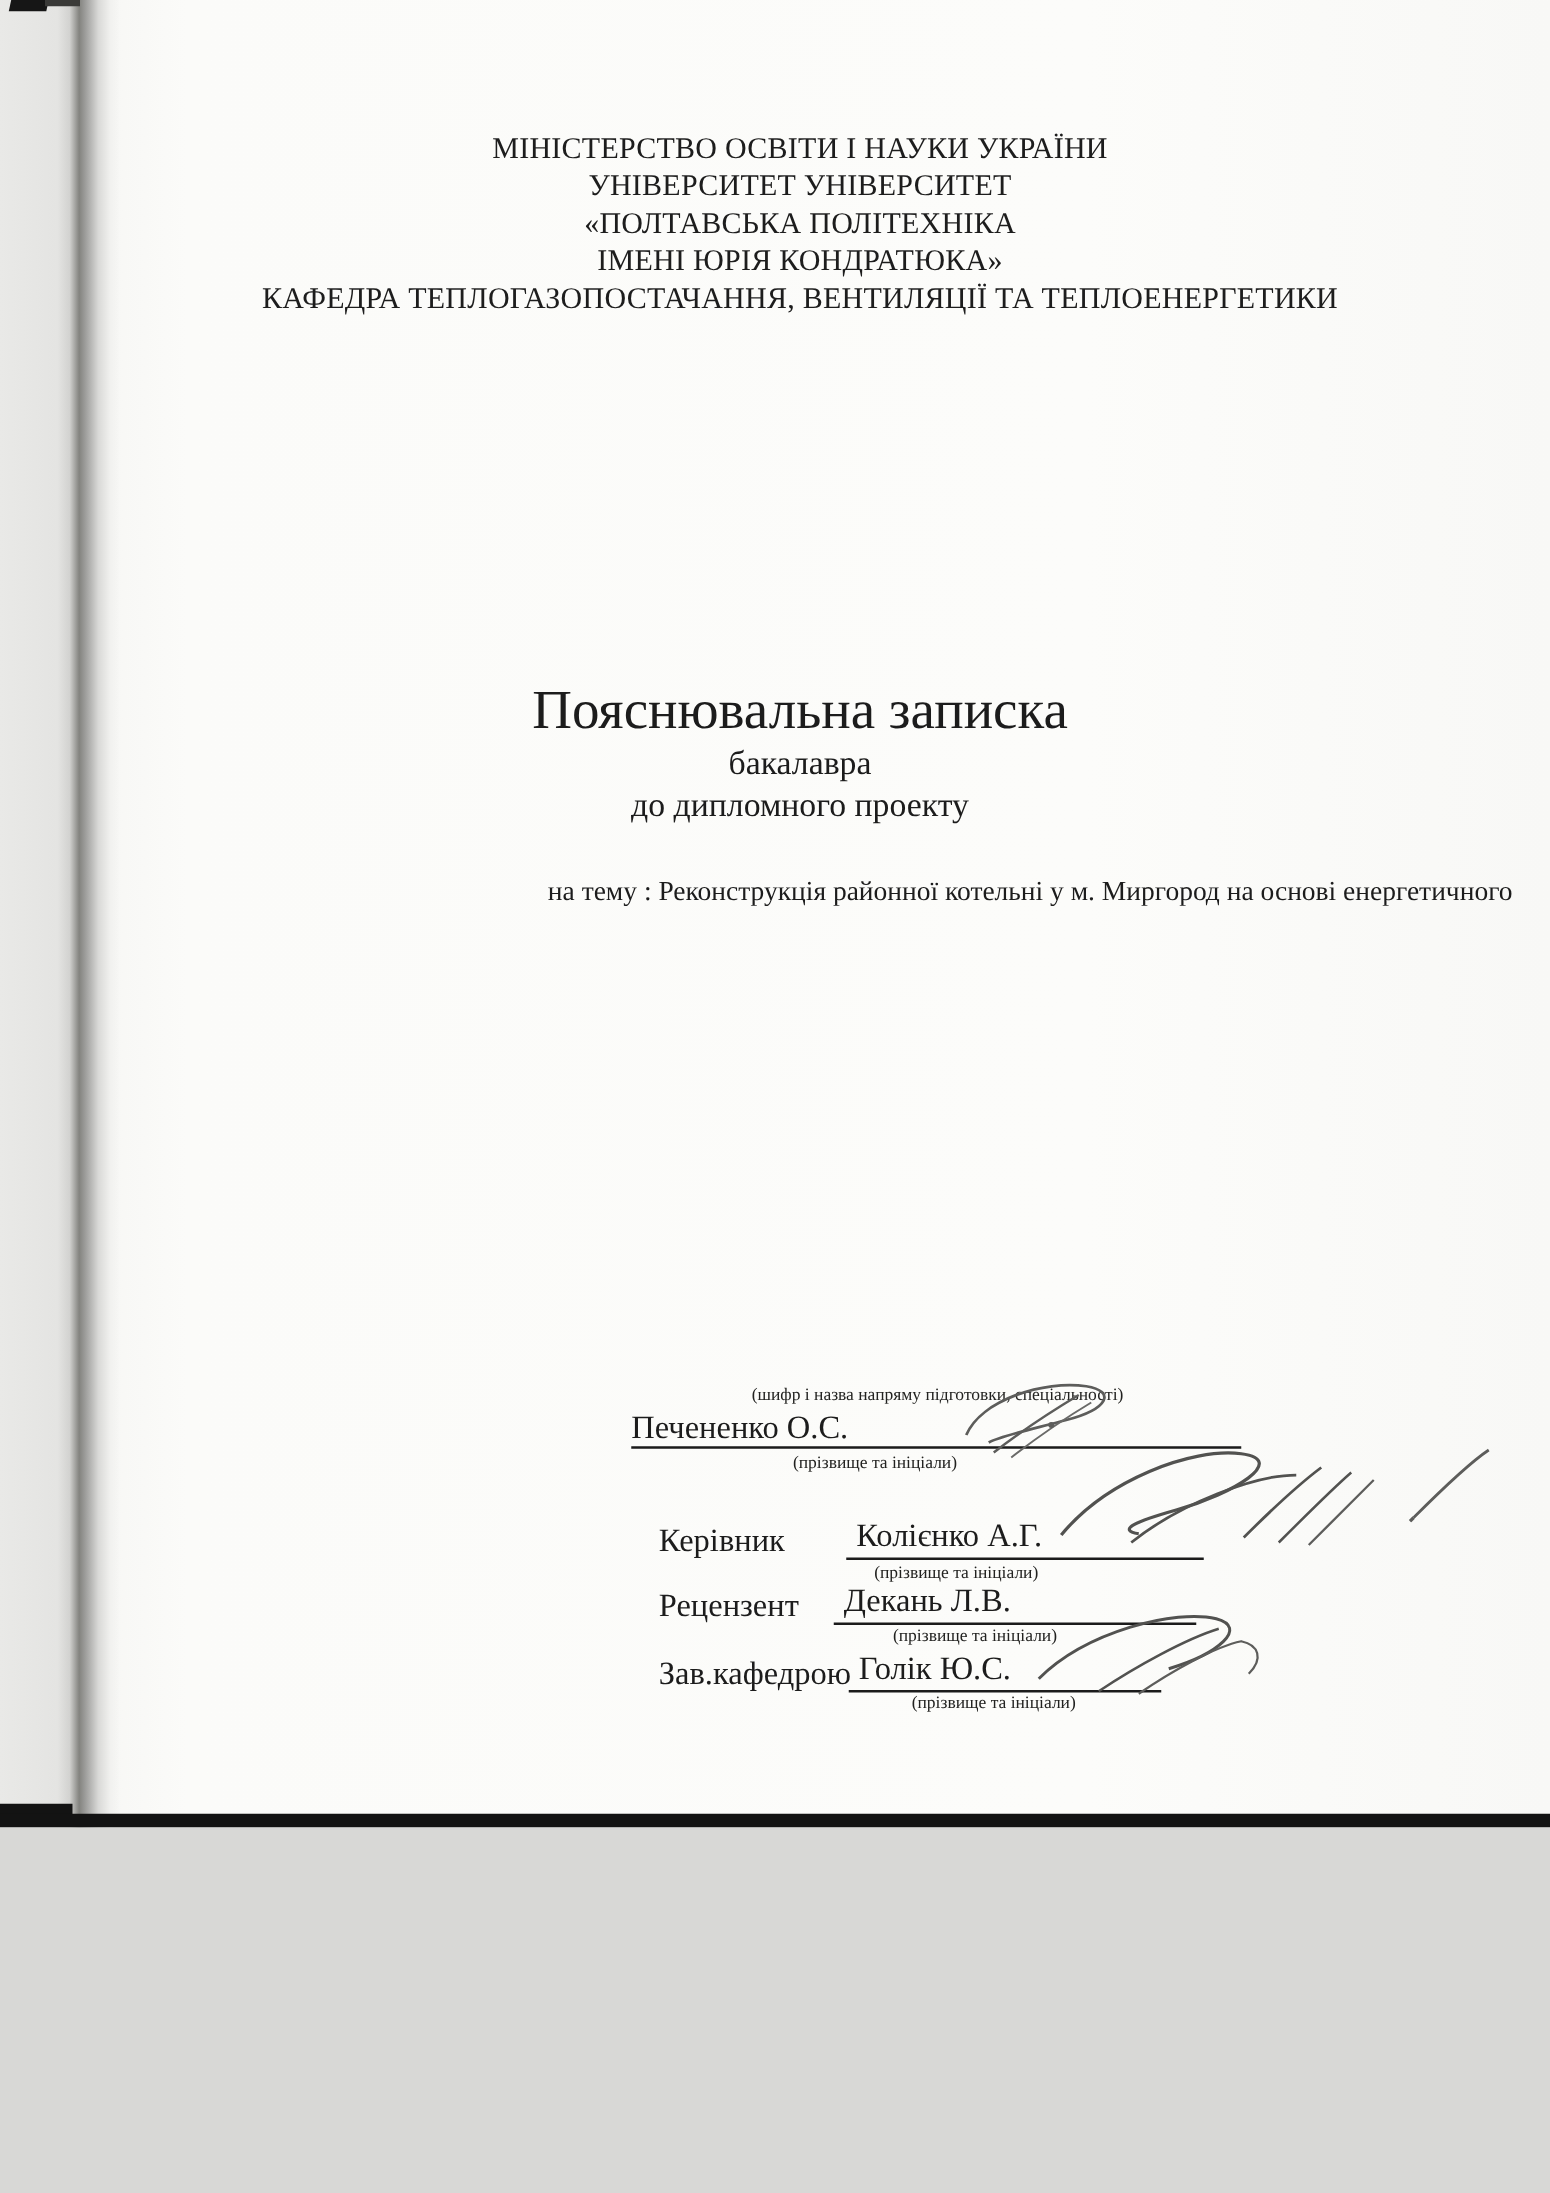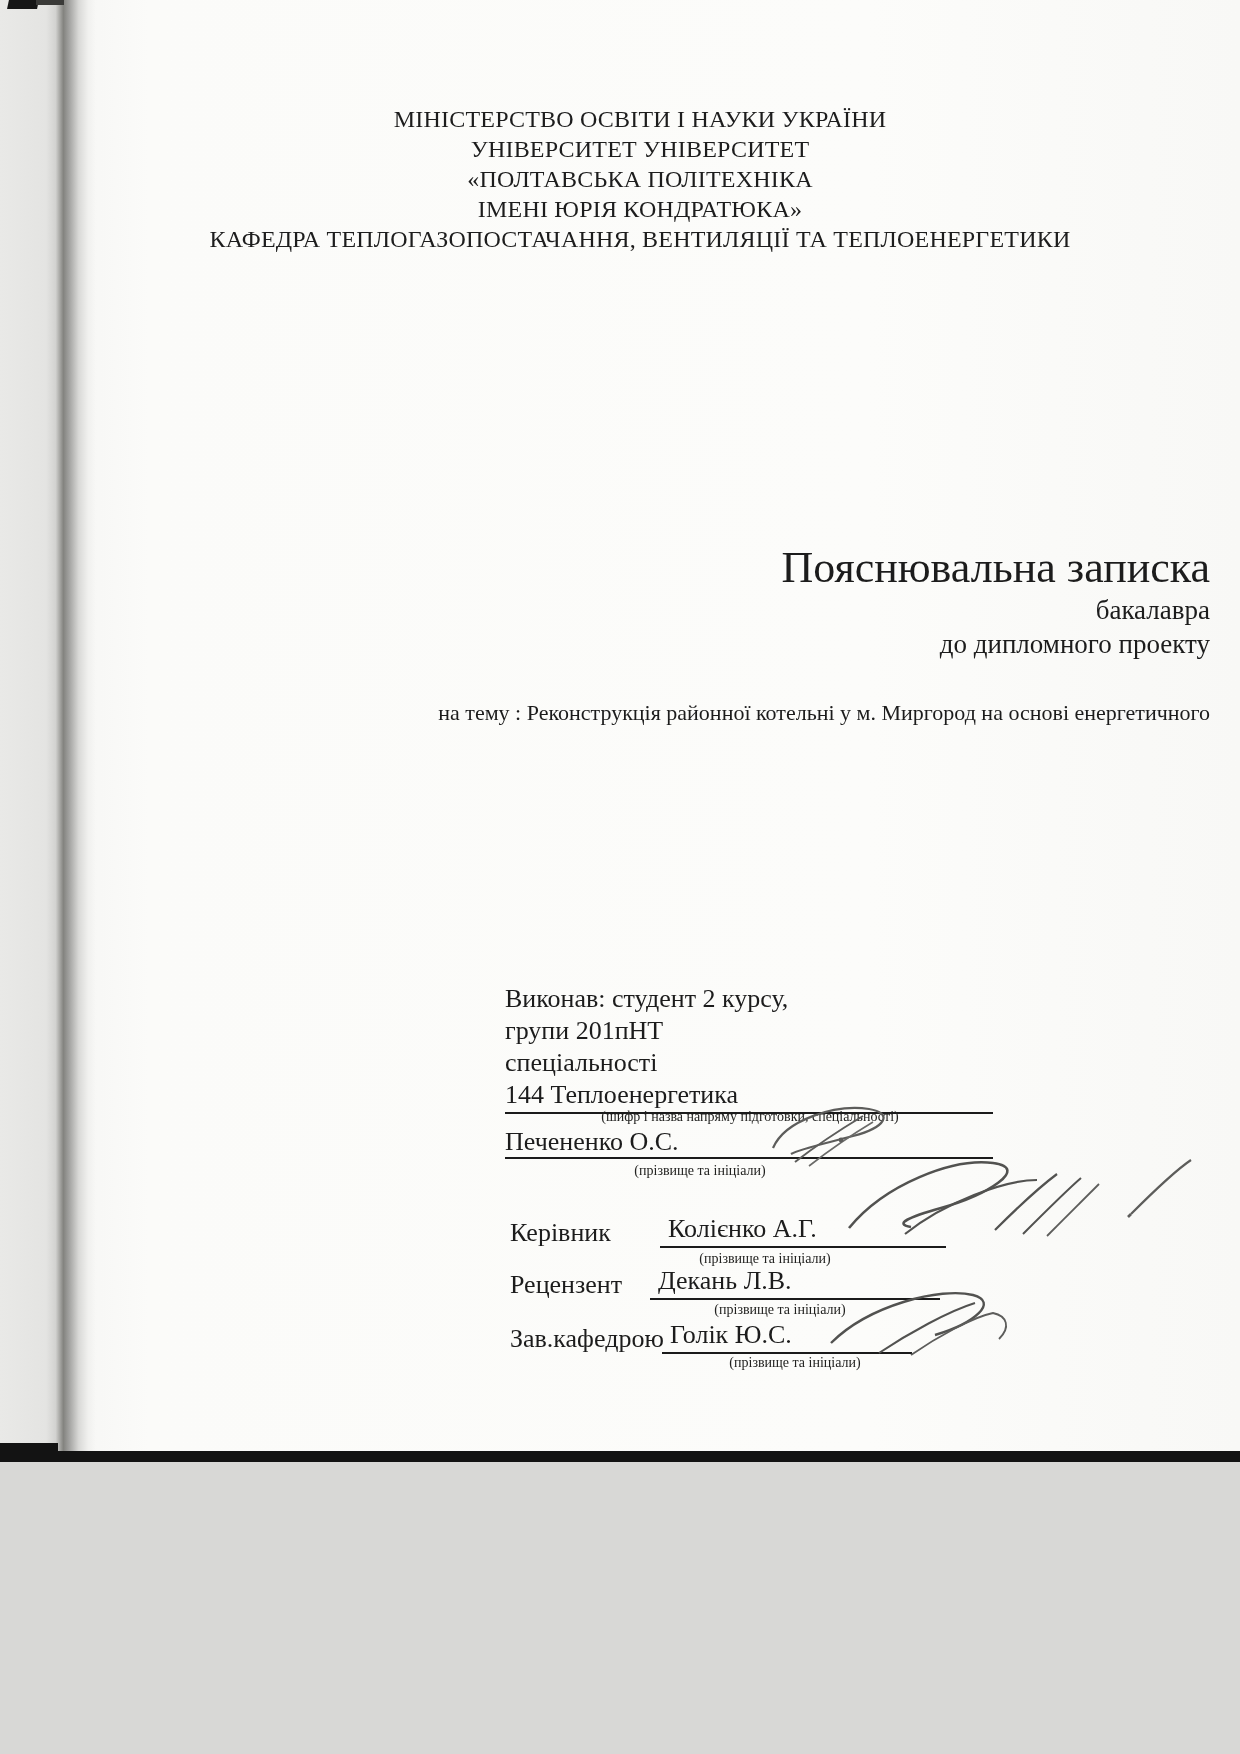--- a/index.html
+++ b/index.html
@@ -31,21 +31,21 @@
 
   .header{
     position:absolute;top:104px;left:70px;right:30px;
     text-align:center;
     font-size:24px;line-height:30px;
     letter-spacing:0.2px;
     color:#1d1d1d;
   }
   .title-block{
     position:absolute;top:543px;left:70px;right:30px;
-    text-align:right;
+    text-align:center;
   }
   .main-title{font-size:44px;line-height:50px;}
   .sub-line{font-size:27px;line-height:34px;}
 
   .topic{
     position:absolute;top:696px;left:70px;right:30px;
     text-align:right;
     font-size:22px;line-height:33px;
   }
 
@@ -62,21 +62,21 @@
     position:absolute;
     font-size:14px;line-height:17px;
     text-align:center;color:#222220;
   }
   .caption-spec{top:1108px;left:540px;width:420px;}
   .caption-name{top:1162px;left:520px;width:360px;}
 
   .name-line{position:absolute;left:505px;top:1128px;font-size:26px;line-height:28px;}
 
   .sig-row{
-    position:absolute;left:510px;
+    position:absolute;left:527px;
     font-size:26px;line-height:30px;white-space:nowrap;
   }
   .sig-label{display:inline-block;vertical-align:bottom;}
   .sig-name{
     display:inline-block;vertical-align:bottom;
     border-bottom:2px solid #1b1b1b;
     padding:0 6px 2px 8px;
   }
   .row-supervisor{top:1214px;}
   .row-supervisor .sig-label{width:150px;}
@@ -124,26 +124,20 @@
   <div class="title-block">
     <div class="main-title">Пояснювальна записка</div>
     <div class="sub-line">бакалавра</div>
     <div class="sub-line">до дипломного проекту</div>
   </div>
 
   <div class="topic">
     <div>на тему : Реконструкція районної котельні у м. Миргород на основі енергетичного</div>
   </div>
 
-  <div class="author-block">
-    <div>Виконав: студент 2 курсу,</div>
-    <div>групи 201пНТ</div>
-    <div>спеціальності</div>
-    <div class="a-underlined">144 Теплоенергетика</div>
-  </div>
   <div class="caption caption-spec">(шифр і назва напряму підготовки, спеціальності)</div>
 
   <div class="name-line">
     <span class="a-underlined">Печененко О.С.</span>
   </div>
   <div class="caption caption-name">(прізвище та ініціали)</div>
 
   <div class="sig-row row-supervisor">
     <span class="sig-label">Керівник</span><span class="sig-name">Колієнко А.Г.</span>
   </div>

